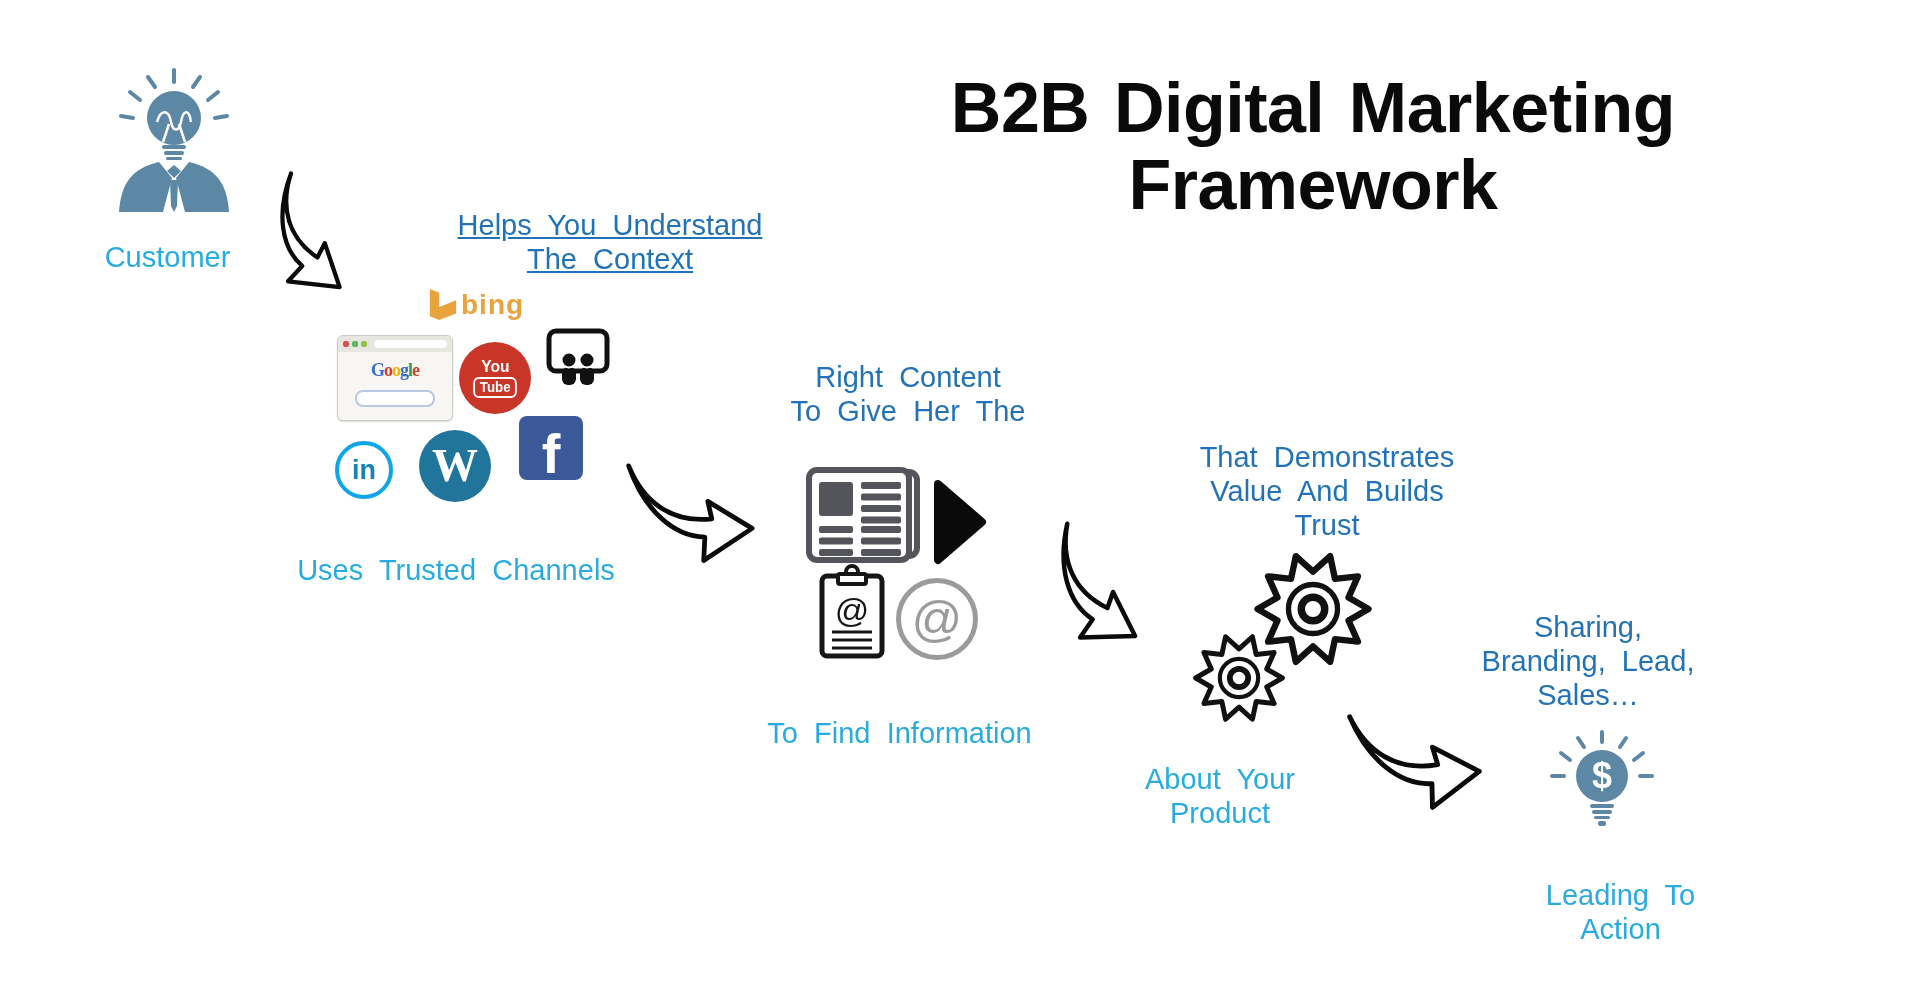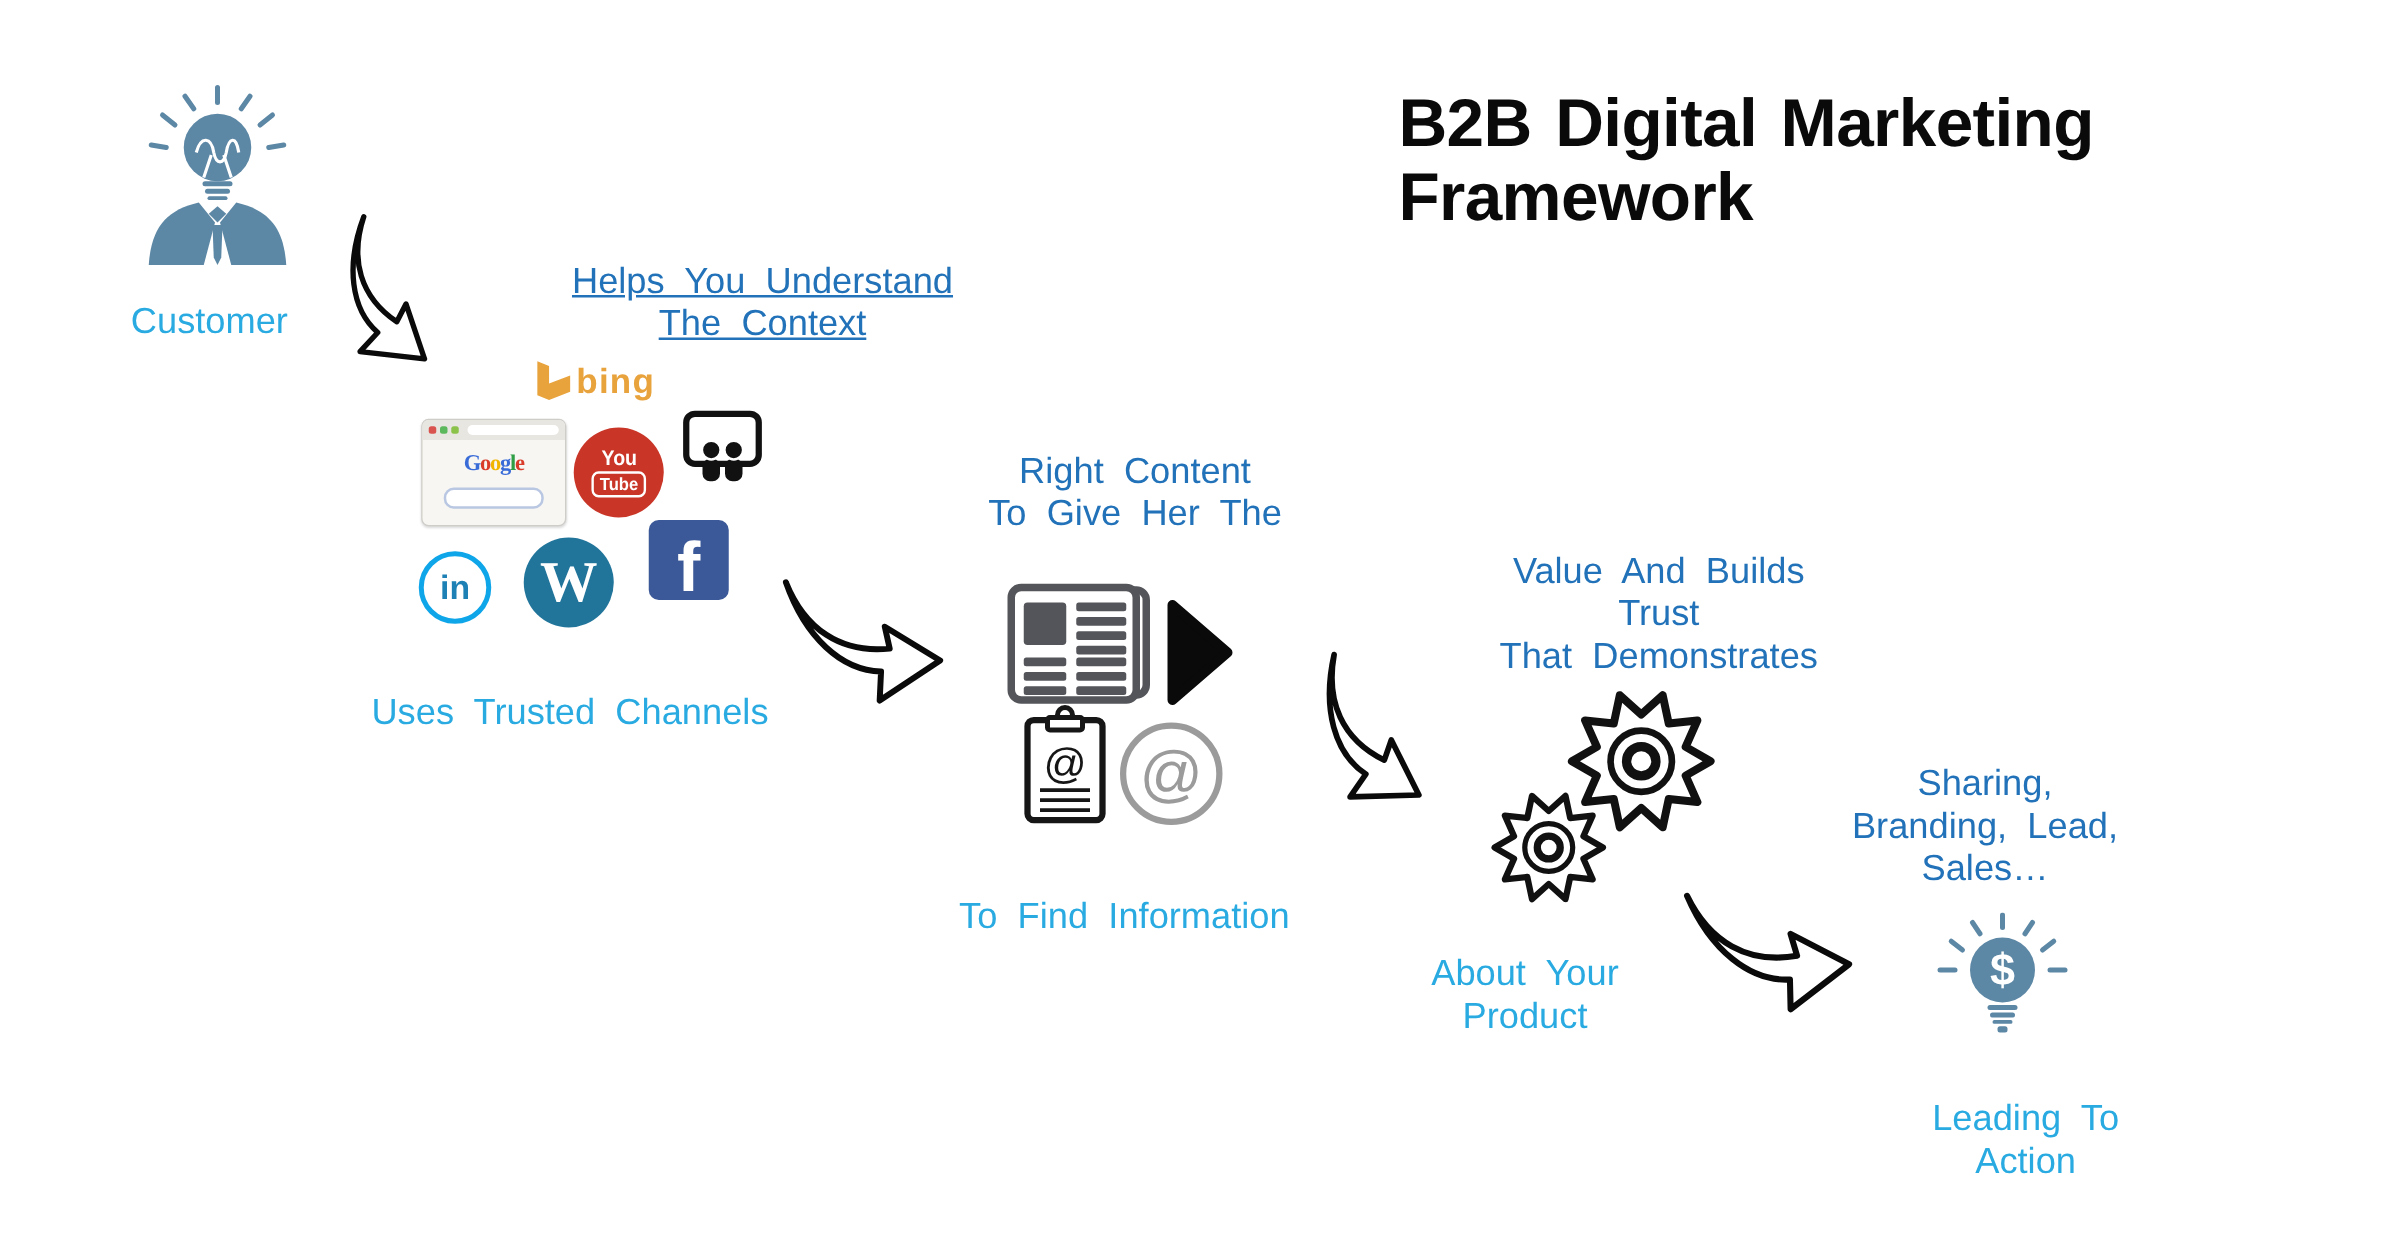--- a/index.html
+++ b/index.html
@@ -7,22 +7,22 @@
     position:relative;width:1920px;height:994px;background:#ffffff;overflow:hidden;
     font-family:"Liberation Sans",sans-serif;
   }
   .abs{position:absolute;}
   
   .caption{position:absolute;text-align:center;font-size:29px;line-height:1.18;word-spacing:0.28em;}
   .cyan{color:#29ABE2;}
   .blue{color:#2272B9;}
   
   .title{
-    position:absolute;top:70px;right:245px;text-align:left;color:#0a0a0a;
-    font-size:54px;font-weight:bold;line-height:1.1;letter-spacing:-0.5px;word-spacing:0.08em;
+    position:absolute;top:70px;right:245px;text-align:center;color:#0a0a0a;
+    font-size:70px;font-weight:bold;line-height:1.1;letter-spacing:-0.5px;word-spacing:0.08em;
   }
   
   .swoosh{position:absolute;}
   .swoosh svg{width:100%;height:100%;display:block;}
   .arrow1{left:248px;top:188px;width:122px;height:104px;transform:rotate(36deg);}
   .arrow2{left:616px;top:452px;width:152px;height:116px;transform:rotate(-4deg);}
   .arrow3{left:1028px;top:536px;width:136px;height:110px;transform:rotate(28deg);}
   .arrow4{left:1340px;top:698px;width:154px;height:118px;transform:rotate(-8deg);}
   
   .customer-icon{left:113px;top:66px;width:122px;height:148px;}
@@ -232,22 +232,22 @@
 
   <div class="caption cyan find-caption">To Find Information</div>
 
   <div class="swoosh arrow3">
     <svg viewBox="0 0 200 170">
       <path d="M12,14 C30,70 70,102 128,100 L124,74 L186,118 L112,160 L116,126 C70,122 30,80 12,14 Z" fill="#ffffff" stroke="#0a0a0a" stroke-width="7" stroke-linejoin="round"></path>
     </svg>
   </div>
 
   <div class="caption blue trust-caption">
+    <div>That Demonstrates</div>
     <div>Value And Builds Trust</div>
-    <div>That Demonstrates</div>
   </div>
 
   <div class="abs gears">
     <div class="gear-big">
       <svg viewBox="0 0 120 120">
         <polygon points="112,60 93.3,70.8 102.1,90.6 80.6,88.3 76.1,109.5 60,95 43.9,109.5 39.4,88.3 17.9,90.6 26.7,70.8 8,60 26.7,49.2 17.9,29.4 39.4,31.7 43.9,10.5 60,25 76.1,10.5 80.6,31.7 102.1,29.4 93.3,49.2" fill="#ffffff" stroke="#111111" stroke-width="6" stroke-linejoin="round"></polygon>
         <circle cx="60" cy="60" r="23" fill="#ffffff" stroke="#111111" stroke-width="5"></circle>
         <circle cx="60" cy="60" r="11" fill="#ffffff" stroke="#111111" stroke-width="7"></circle>
       </svg>
     </div>

